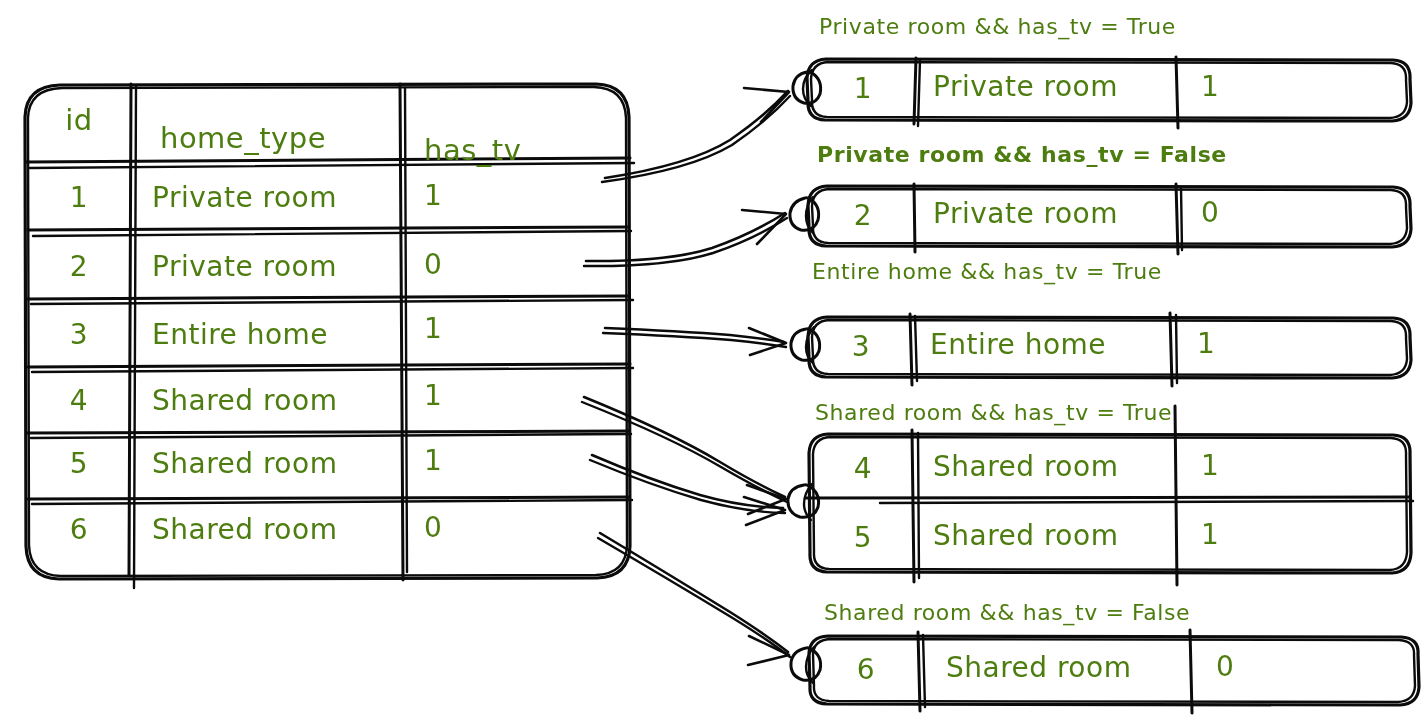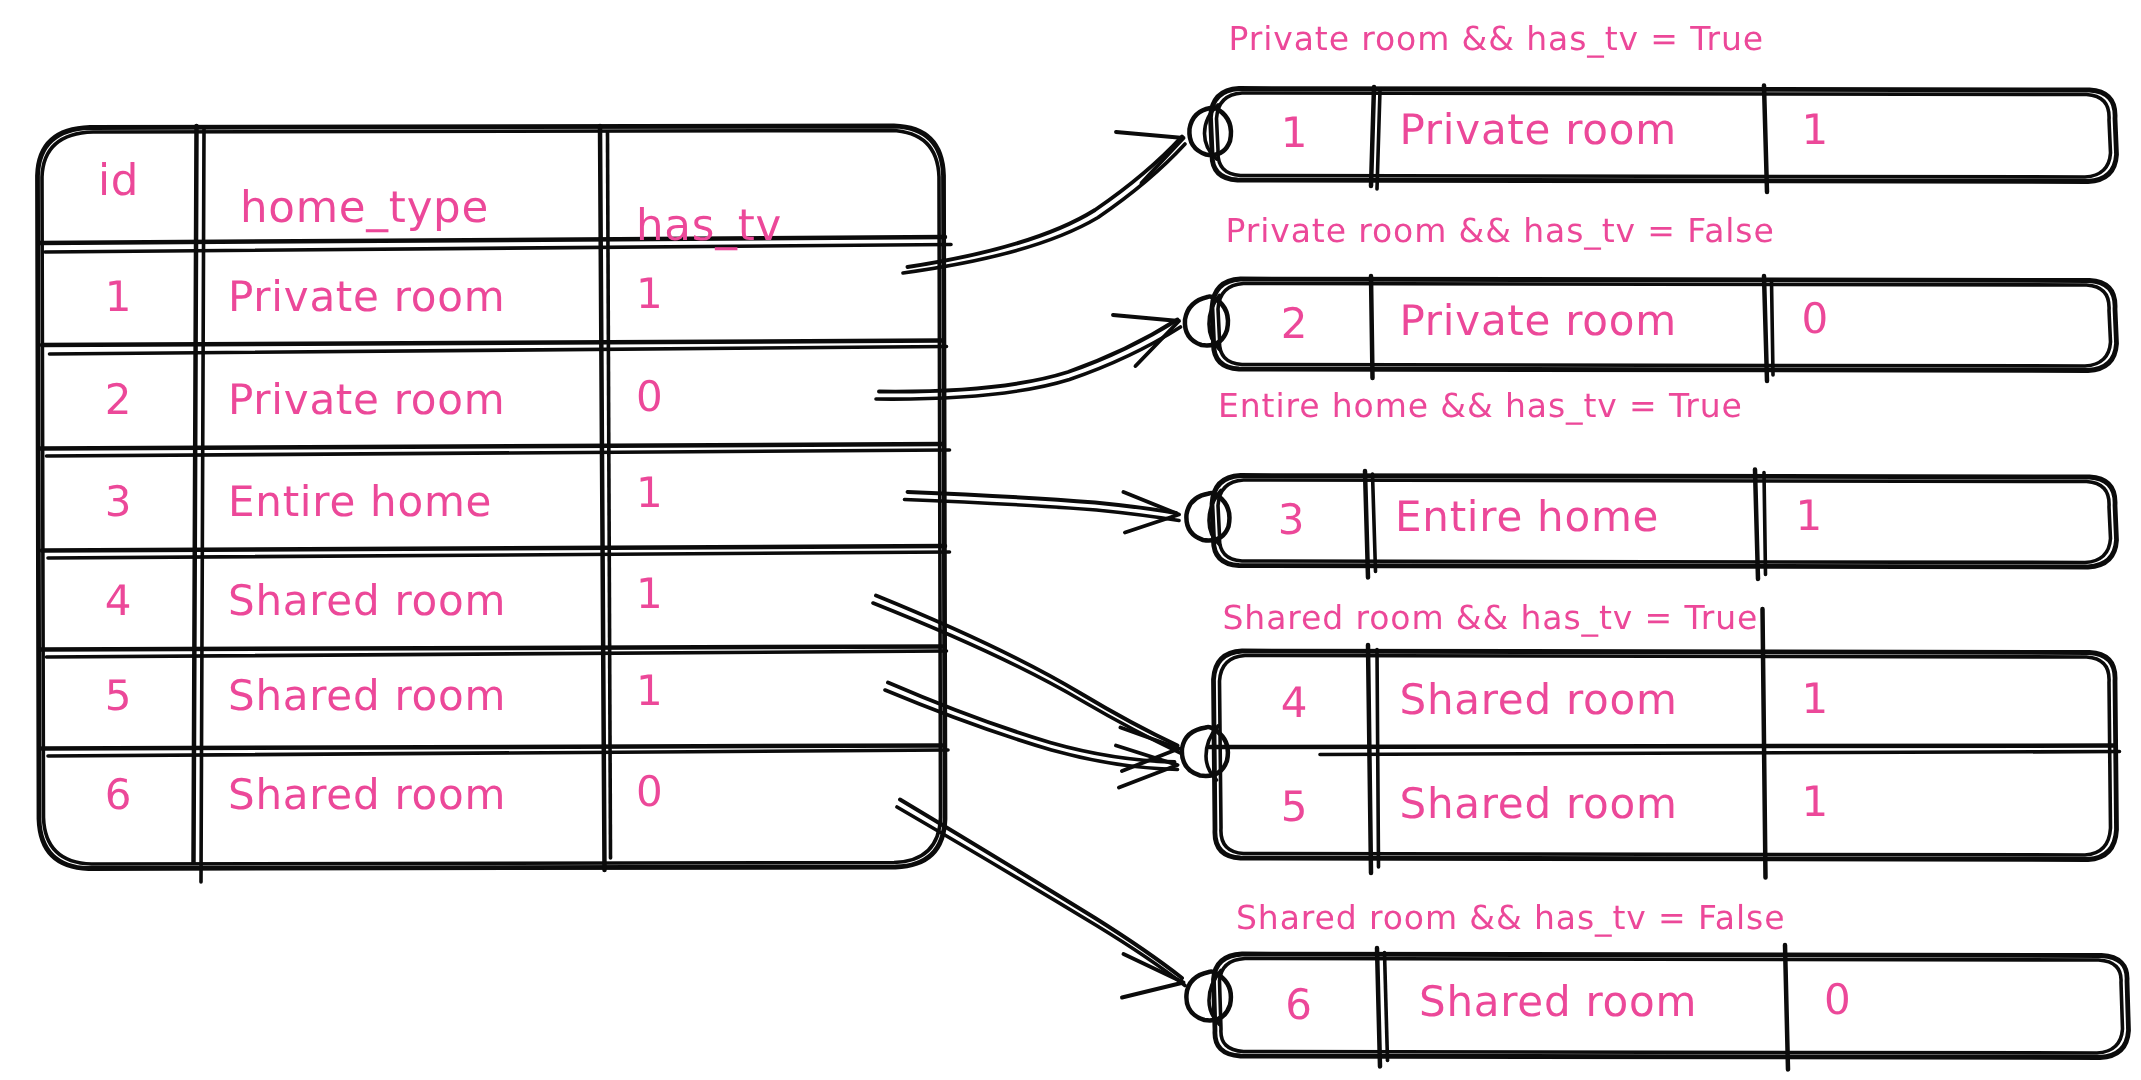--- a/index.html
+++ b/index.html
@@ -33,21 +33,21 @@
   }
   .sk-box   { stroke-width: 3.2; }
   .sk-line  { stroke-width: 3.0; }
   .sk-thin  { stroke-width: 2.4; }
   .sk-arrow { stroke-width: 2.6; }
   .sk-circle{ stroke-width: 3.0; }
 
   
   .txt {
     position: absolute;
-    color: #ec4899;
+    color: #4d7c0f;
     font-family: "DejaVu Sans", sans-serif;
     white-space: nowrap;
     letter-spacing: 0.5px;
   }
   .cell-txt {
     font-size: 28px;
     font-weight: 500;
   }
   .head-txt {
     font-size: 29px;
@@ -227,21 +227,21 @@
 
 <div class="txt cell-txt ctr" style="left:26px; top:513px; width:106px;">6</div>
 <div class="txt cell-txt" style="left:152px; top:513px;">Shared room</div>
 <div class="txt cell-txt" style="left:424px; top:511px;">0</div>
 
 <div class="txt grp-label" style="left:819px; top:14px;">Private room &amp;&amp; has_tv = True</div>
 <div class="txt cell-txt ctr" style="left:812px; top:72px; width:102px;">1</div>
 <div class="txt cell-txt" style="left:933px; top:70px;">Private room</div>
 <div class="txt cell-txt" style="left:1201px; top:70px;">1</div>
 
-<div class="txt grp-label" style="left:817px; top:142px;">Private room &amp;&amp; has_tv = False</div>
+<div class="txt grp-label" style="left:817px; top:142px;font-weight:bold;">Private room &amp;&amp; has_tv = False</div>
 <div class="txt cell-txt ctr" style="left:812px; top:199px; width:102px;">2</div>
 <div class="txt cell-txt" style="left:933px; top:197px;">Private room</div>
 <div class="txt cell-txt" style="left:1201px; top:196px;">0</div>
 
 <div class="txt grp-label" style="left:812px; top:259px;">Entire home &amp;&amp; has_tv = True</div>
 <div class="txt cell-txt ctr" style="left:810px; top:330px; width:102px;">3</div>
 <div class="txt cell-txt" style="left:930px; top:328px;">Entire home</div>
 <div class="txt cell-txt" style="left:1197px; top:327px;">1</div>
 
 <div class="txt grp-label" style="left:815px; top:400px;">Shared room &amp;&amp; has_tv = True</div>

